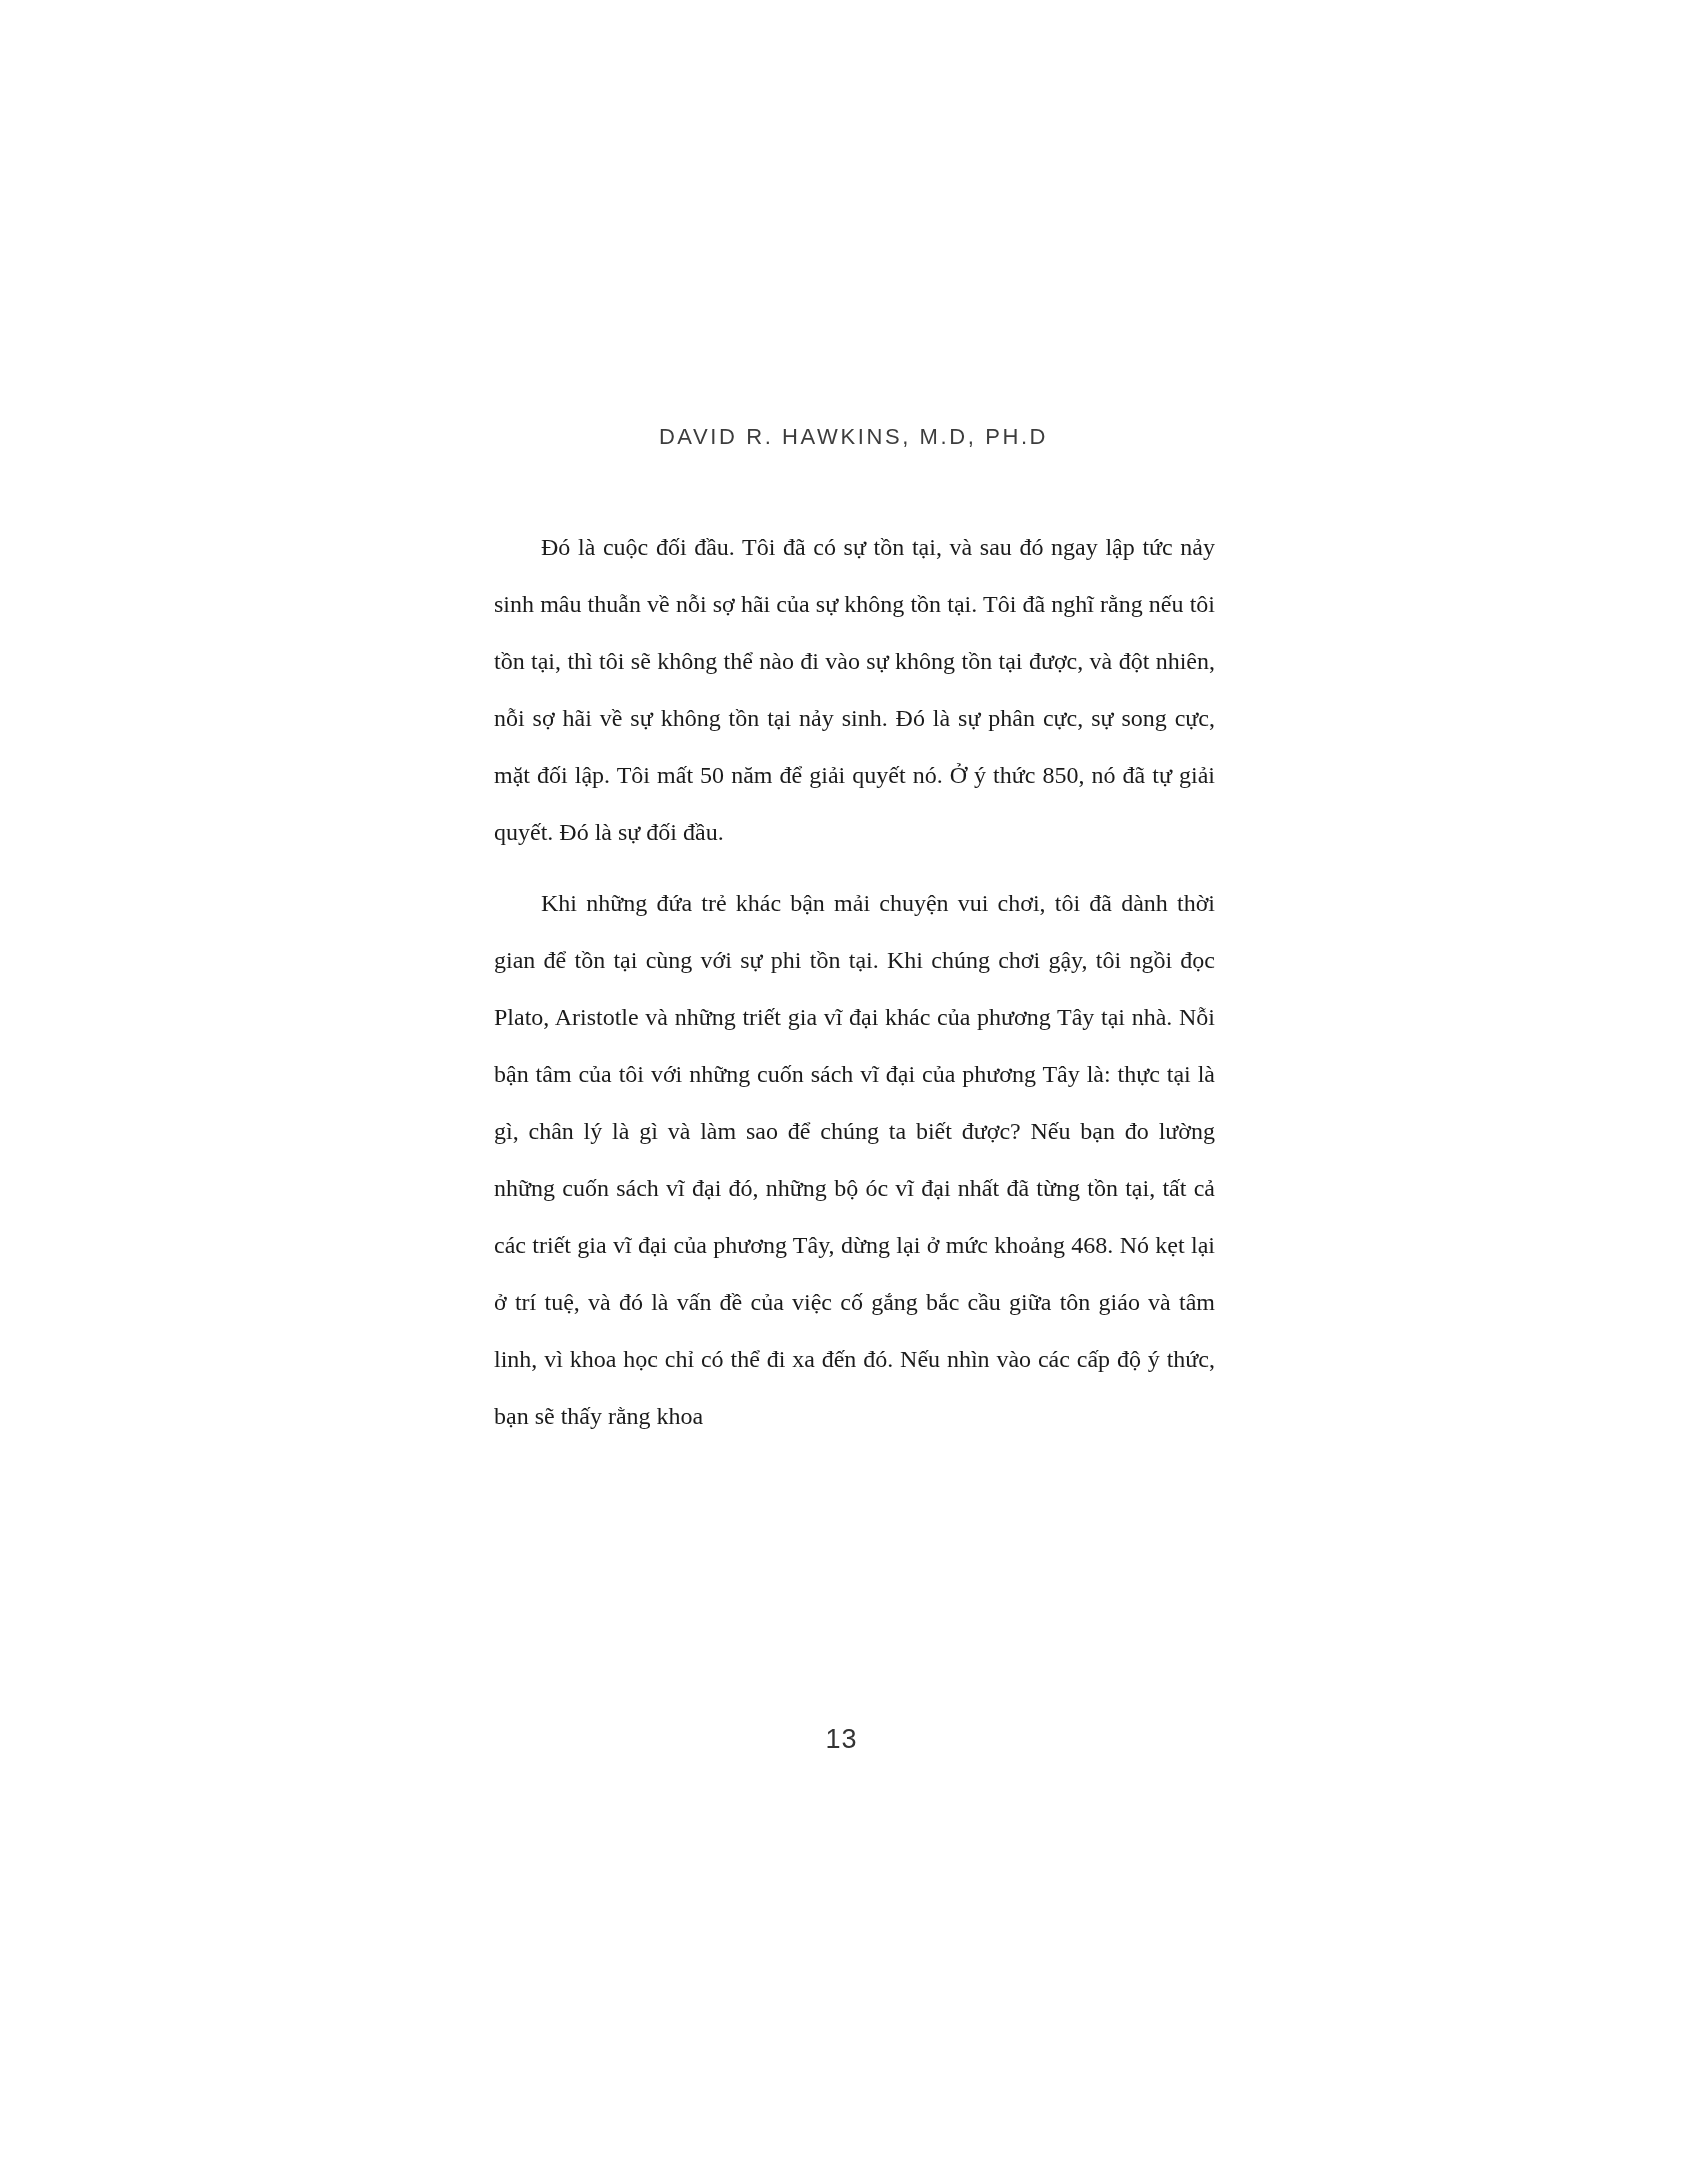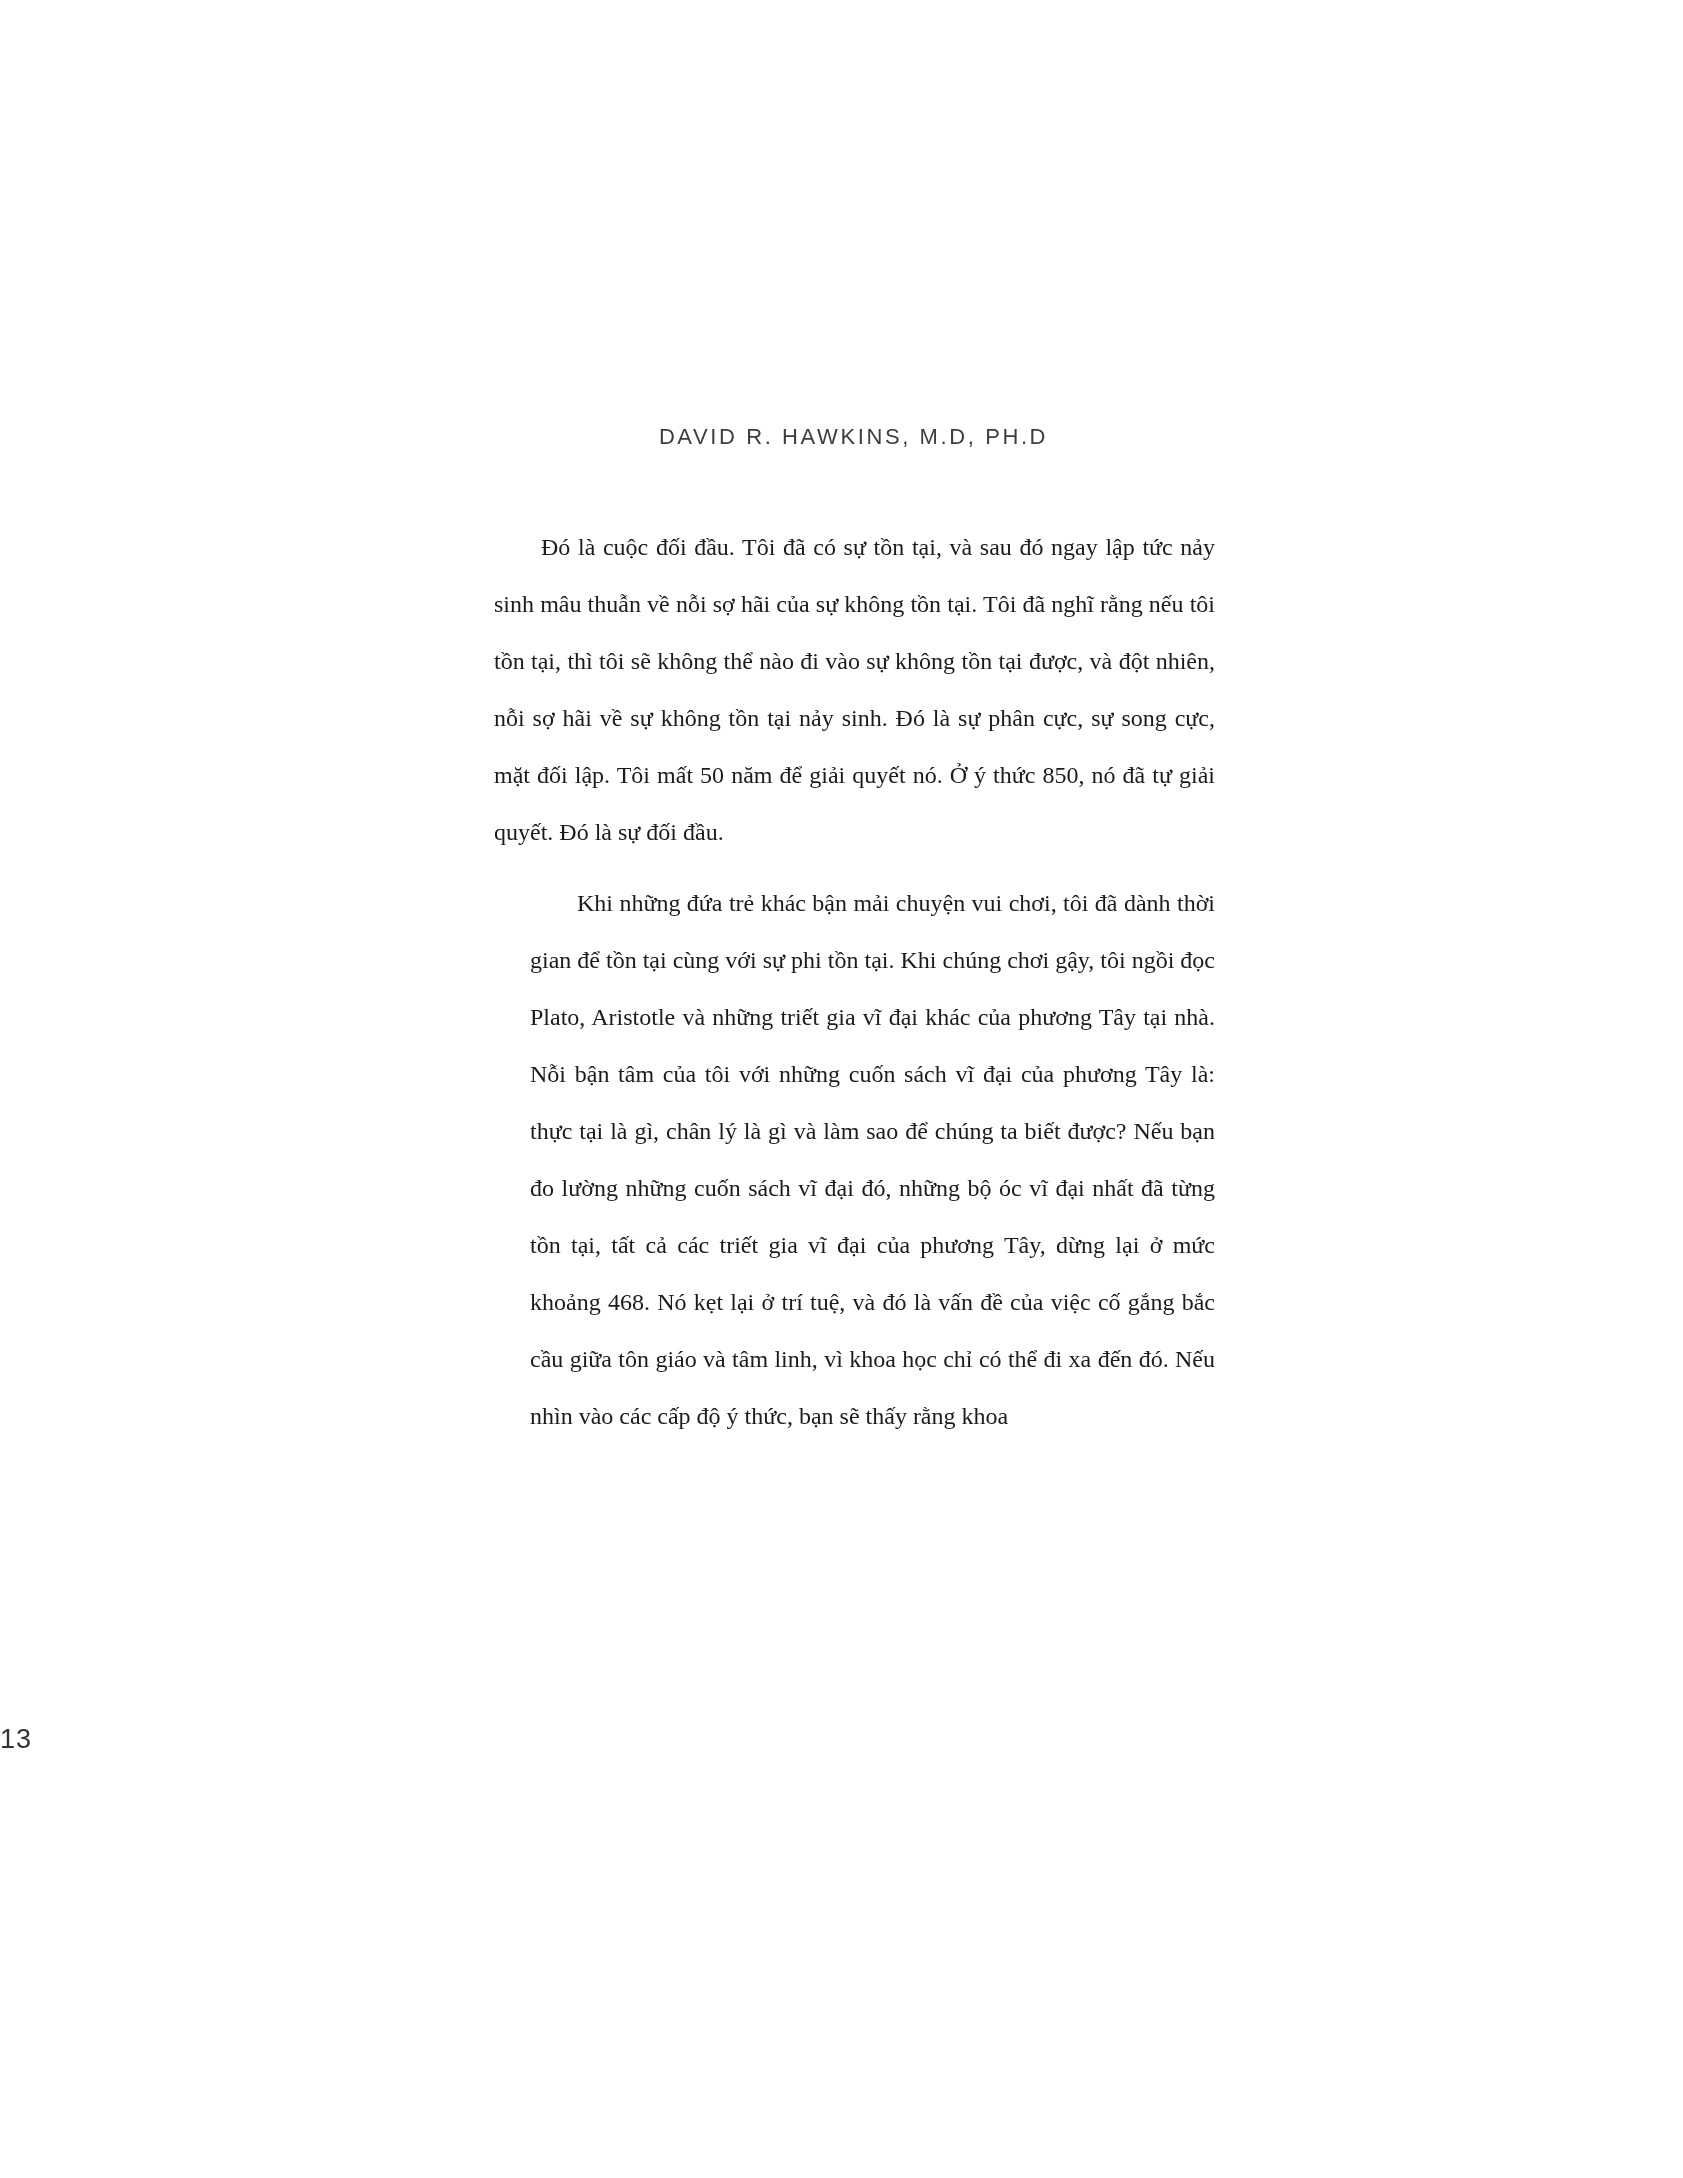--- a/index.html
+++ b/index.html
@@ -34,28 +34,27 @@
     line-height: 57px;
     color: #1b1b1b;
     text-align: justify;
   }
   .body-text p {
     text-indent: 47px;
     margin: 0;
   }
   .body-text p + p {
     margin-top: 14px;
-    margin-left: 36px;
   }
   .page-number {
     position: absolute;
     top: 1724px;
     left: 0;
     width: 100%;
-    text-align: left;
+    text-align: center;
     font-family: "Liberation Sans", "DejaVu Sans", sans-serif;
     font-size: 27px;
     letter-spacing: 1px;
     color: #333333;
     font-weight: 500;
   }
 </style>
 </head>
 <body>
 

